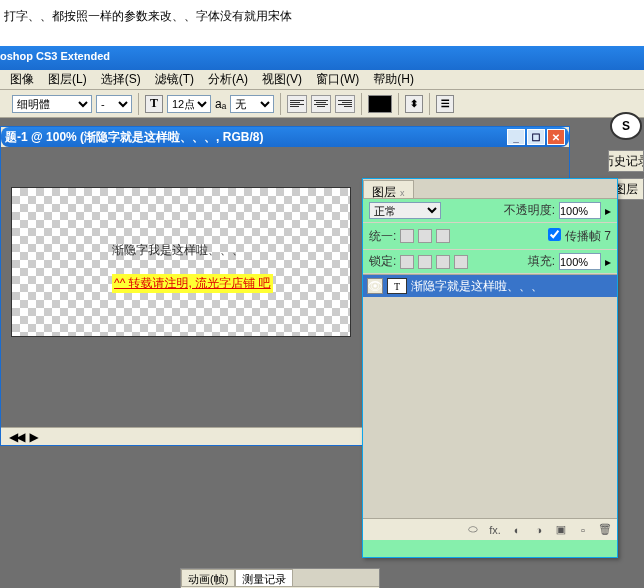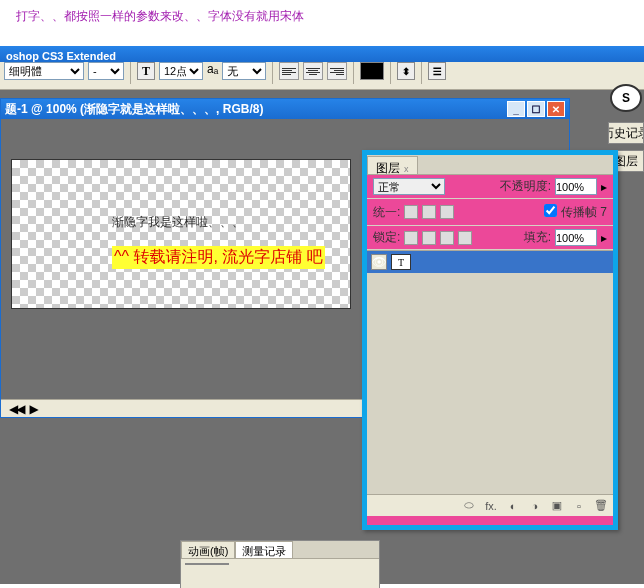--- a/index.html
+++ b/index.html
@@ -1,51 +1,51 @@
 <!DOCTYPE html>
 <html><head>
 <meta charset="utf-8">
 <style>
 * { margin: 0; padding: 0; box-sizing: border-box; font-family: "SimSun", "宋体", sans-serif; font-size: 12px; }
 body { width: 644px; height: 588px; background: #fff; overflow: hidden; position: relative; }
-.top-text { padding: 8px 16px 20px; color: #a21caf; }
+.top-text { padding: 8px 4px 20px; color: #000000; }
 .ps-window { position: absolute; top: 46px; left: 0; width: 644px; height: 542px; }
-.titlebar { background: linear-gradient(#2683e8, #1a6cd0); color: #fff; height: 16px; line-height: 20px; padding: 0 6px; font-weight: bold; font-size: 11px; }
+.titlebar { background: linear-gradient(#2683e8, #1a6cd0); color: #fff; height: 24px; line-height: 20px; padding: 0 0; font-weight: bold; font-size: 11px; }
 .menubar { background: #ece9d8; height: 20px; display: flex; align-items: center; padding: 0 4px; gap: 2px; border-bottom: 1px solid #aca899; }
 .menubar span { padding: 2px 6px; cursor: default; }
-.optbar { background: #ece9d8; height: 28px; display: flex; padding: 0 4px; gap: 4px; border-bottom: 1px solid #aca899; }
+.optbar { background: #ece9d8; height: 28px; display: flex; align-items: center; padding: 0 12px; gap: 4px; border-bottom: 1px solid #aca899; }
 .optbar select, .optbar input { font-size: 11px; height: 18px; border: 1px solid #7f9db9; background: #fff; }
 .optbar .sep { width: 1px; height: 22px; background: #aca899; margin: 0 2px; }
 .t-icon { width: 18px; height: 18px; border: 1px solid #888; display: inline-flex; align-items: center; justify-content: center; font-family: serif; font-weight: bold; background: #eee; }
 .align-btn { width: 20px; height: 18px; border: 1px solid #999; background: #eee; display: inline-flex; flex-direction: column; justify-content: center; gap: 1px; padding: 2px; }
 .align-btn i { height: 1px; background: #333; display: block; }
 .swatch { width: 24px; height: 18px; background: #000; border: 1px solid #888; }
 .workspace { background: #6f6f6f; position: relative; height: 494px; }
 .doc-window { position: absolute; top: 8px; left: 0; width: 570px; height: 320px; background: #ece9d8; border: 1px solid #1a6cd0; }
-.doc-title { background: linear-gradient(#2683e8, #1a6cd0); color: #fff; height: 20px; display: flex; align-items: center; padding: 0 4px; font-weight: bold; font-size: 11px; }
+.doc-title { background: linear-gradient(#2683e8, #1a6cd0); color: #fff; height: 20px; display: flex; align-items: center; padding: 0 4px; font-weight: bold; font-size: 11px; border-radius: 8px; }
 .doc-title .spacer { flex: 1; }
 .win-btn { width: 18px; height: 16px; background: #d6e7f7; border: 1px solid #fff; margin-left: 2px; display: inline-flex; align-items: center; justify-content: center; font-size: 10px; color: #003; }
 .win-btn.close { background: #e85f3a; color: #fff; }
 .doc-body { background: #6f6f6f; height: 280px; position: relative; padding: 40px 10px 10px 10px; }
 .canvas { width: 340px; height: 150px; background-image:
   linear-gradient(45deg, #ccc 25%, transparent 25%),
   linear-gradient(-45deg, #ccc 25%, transparent 25%),
   linear-gradient(45deg, transparent 75%, #ccc 75%),
   linear-gradient(-45deg, transparent 75%, #ccc 75%);
   background-size: 16px 16px;
   background-position: 0 0, 0 8px, 8px -8px, -8px 0;
   background-color: #fff;
   border: 1px solid #333;
   position: relative;
 }
 .canvas-text { position: absolute; top: 54px; left: 100px; color: #2a2a2a; font-size: 12px; }
-.watermark { position: absolute; top: 86px; left: 100px; background: #ffff33; color: #d00; padding: 1px 2px; font-size: 16px; white-space: nowrap; }
+.watermark { position: absolute; top: 86px; left: 100px; background: #ffff33; color: #d00; padding: 1px 2px; font-size: 12px; white-space: nowrap; text-decoration: underline; }
 .doc-status { background: #ece9d8; height: 18px; border-top: 1px solid #aca899; display: flex; align-items: center; padding: 0 8px; font-size: 11px; gap: 6px; }
 .doc-status .arrows { letter-spacing: -2px; }
-.layers-panel { position: absolute; top: 60px; right: 26px; width: 256px; height: 380px; background: #ec4899; border: 5px solid #0ea5e9; box-shadow: 2px 2px 4px rgba(0,0,0,.3); }
+.layers-panel { position: absolute; top: 60px; right: 26px; width: 256px; height: 380px; background: #86efac; border: 1px solid #0ea5e9; box-shadow: 2px 2px 4px rgba(0,0,0,.3); }
 .panel-tabs { height: 20px; display: flex; border-bottom: 1px solid #aca899; background: #d6d3c4; }
 .panel-tab { padding: 3px 8px; background: #ece9d8; border: 1px solid #aca899; border-bottom: none; margin-top: 1px; font-size: 11px; }
 .panel-tab .x { margin-left: 4px; color: #888; font-size: 9px; }
 .panel-row { display: flex; align-items: center; padding: 3px 6px; gap: 4px; font-size: 11px; border-bottom: 1px solid #d6d3c4; }
 .panel-row select, .panel-row input { font-size: 11px; height: 17px; border: 1px solid #7f9db9; }
 .panel-row .lbl { color: #333; }
 .mini-icon { width: 14px; height: 14px; border: 1px solid #999; background: #ddd; display: inline-block; }
 .layer-list { background: #d6d3c4; height: 244px; border-top: 1px solid #aca899; overflow: hidden; }
 .layer-item { display: flex; align-items: center; background: #3874c9; color: #fff; height: 22px; padding: 0 4px; gap: 4px; }
 .eye { width: 16px; height: 16px; background: #ece9d8; border: 1px solid #888; display: inline-flex; align-items: center; justify-content: center; }
@@ -63,20 +63,30 @@
 .frame { width: 44px; border: 1px solid #888; background: #fff; }
 </style>
 </head>
 <body>
 
 <div class="top-text">打字、、都按照一样的参数来改、、字体没有就用宋体</div>
 
 <div class="ps-window">
   <div class="titlebar">oshop CS3 Extended</div>
 
+  <div class="menubar">
+    <span>图像</span>
+    <span>图层(L)</span>
+    <span>选择(S)</span>
+    <span>滤镜(T)</span>
+    <span>分析(A)</span>
+    <span>视图(V)</span>
+    <span>窗口(W)</span>
+    <span>帮助(H)</span>
+  </div>
 
   <div class="optbar">
     <select style="width:80px"><option>细明體</option></select>
     <select style="width:36px"><option>-</option></select>
     <span class="sep"></span>
     <span class="t-icon">T</span>
     <select style="width:44px"><option>12点</option></select>
     <span>aₐ</span>
     <select style="width:44px"><option>无</option></select>
     <span class="sep"></span>
@@ -164,20 +174,21 @@
         <span class="mini-icon"></span>
         <span class="mini-icon"></span>
         <span class="lbl" style="margin-left:auto">填充:</span>
         <input style="width: 42px;" value="100%">
         <span>▸</span>
       </div>
       <div class="layer-list">
         <div class="layer-item">
           <span class="eye">👁</span>
           <span class="thumb">T</span>
+          <span>渐隐字就是这样啦、、、</span>
         </div>
       </div>
       <div class="panel-footer">
         <span class="ftr-icon">⬭</span>
         <span class="ftr-icon">fx.</span>
         <span class="ftr-icon">◐</span>
         <span class="ftr-icon">◑</span>
         <span class="ftr-icon">▣</span>
         <span class="ftr-icon">▫</span>
         <span class="ftr-icon">🗑</span>

